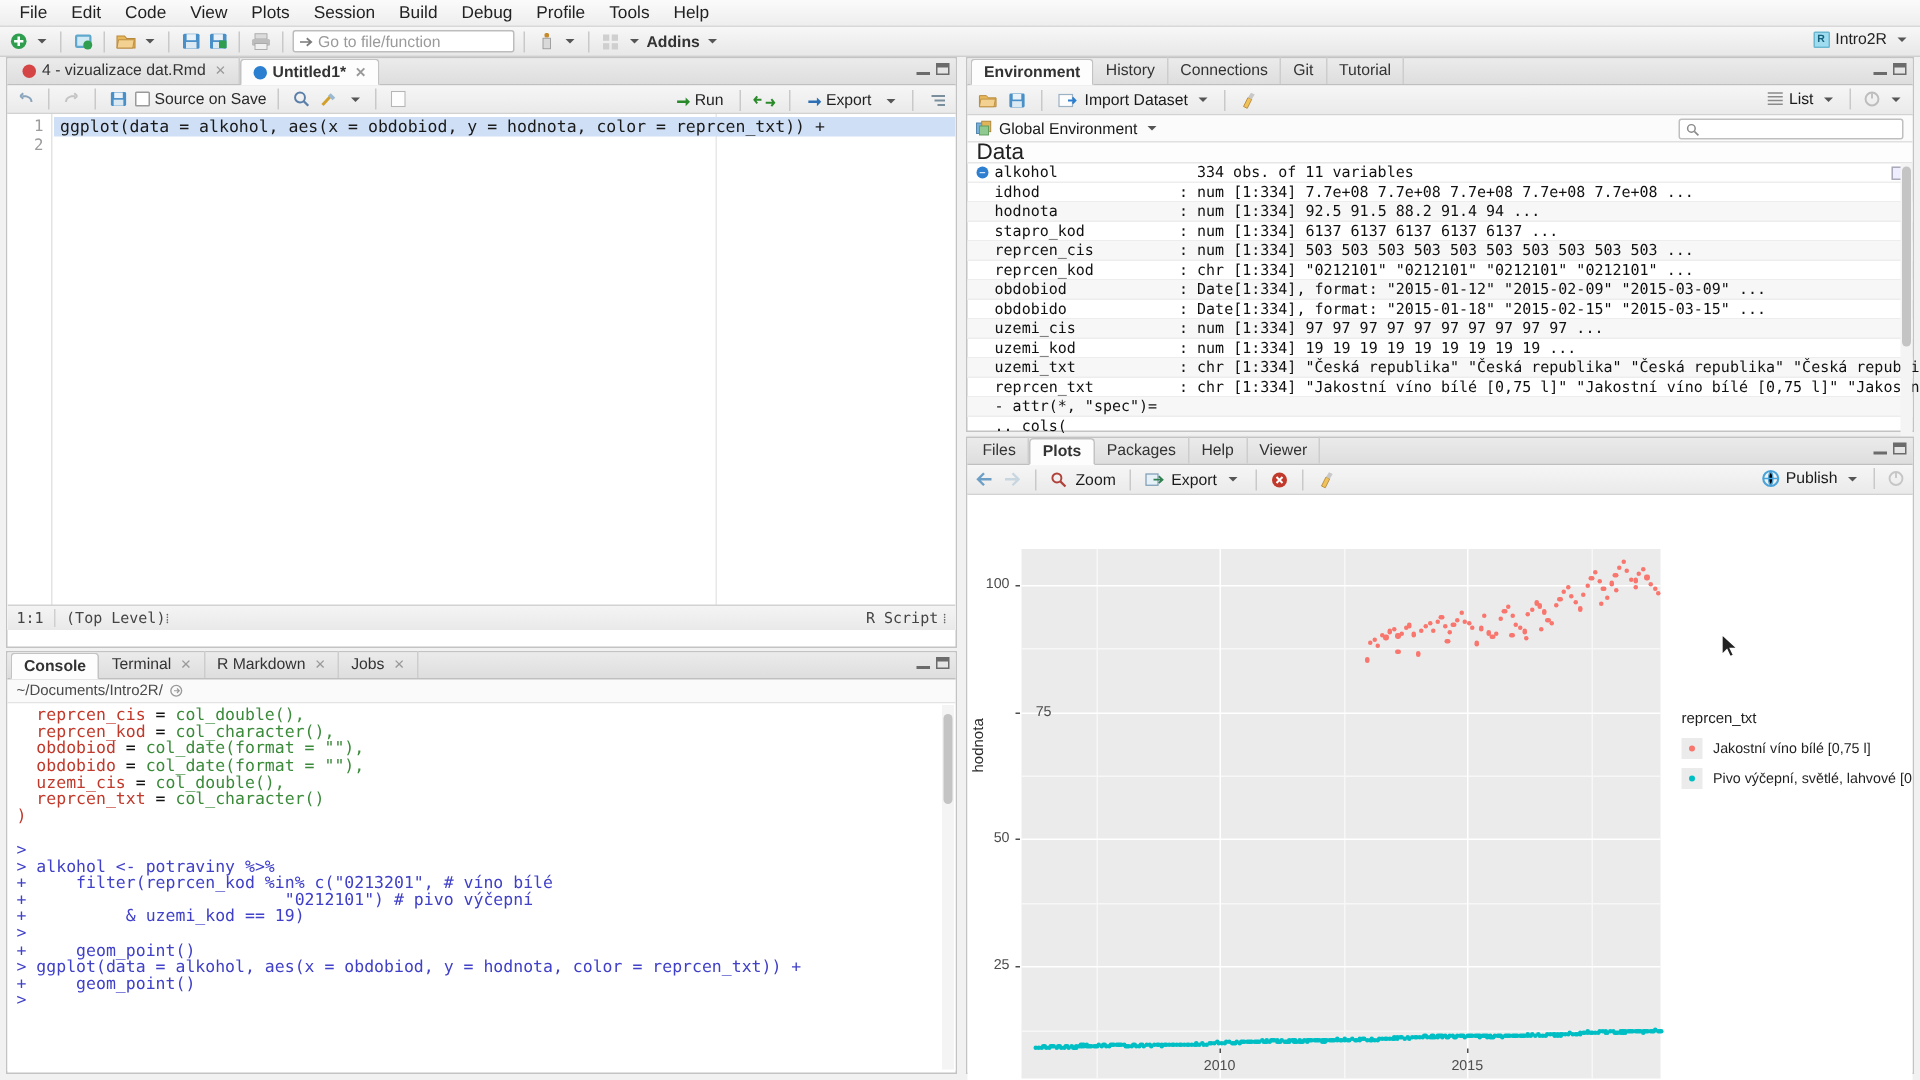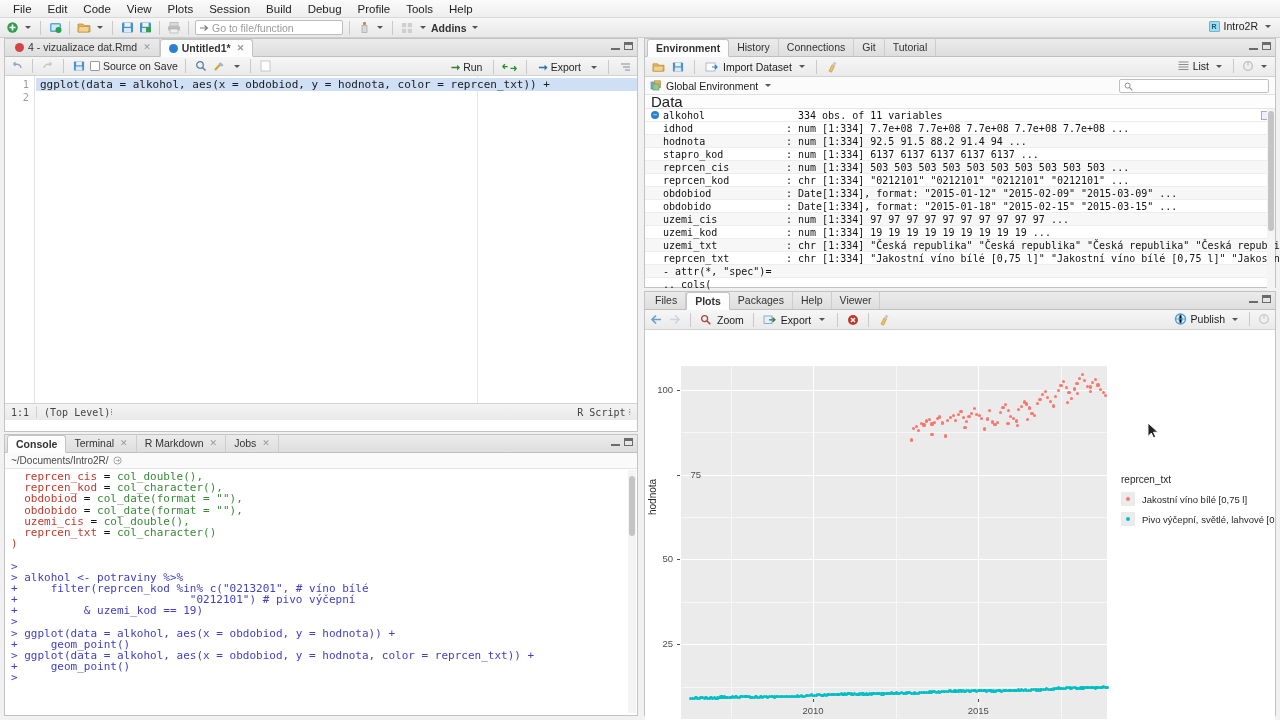--- a/index.html
+++ b/index.html
@@ -594,21 +594,20 @@
           <div class="cline"><span class="c-red">  uzemi_cis</span><span class="c-black"> = </span><span class="c-green">col_double(),</span></div>
           <div class="cline"><span class="c-red">  reprcen_txt</span><span class="c-black"> = </span><span class="c-green">col_character()</span></div>
           <div class="cline c-red">)</div>
           <div class="cline c-black"></div>
           <div class="cline c-navy">&gt; </div>
           <div class="cline c-navy">&gt; alkohol &lt;- potraviny %&gt;%</div>
           <div class="cline c-navy">+     filter(reprcen_kod %in% c("0213201", # víno bílé</div>
           <div class="cline c-navy">+                          "0212101") # pivo výčepní</div>
           <div class="cline c-navy">+          &amp; uzemi_kod == 19)</div>
           <div class="cline c-navy">&gt; </div>
-          <div class="cline c-navy">&gt; ggplot(data = alkohol, aes(x = obdobiod, y = hodnota)) +</div>
           <div class="cline c-navy">+     geom_point()</div>
           <div class="cline c-navy">&gt; ggplot(data = alkohol, aes(x = obdobiod, y = hodnota, color = reprcen_txt)) +</div>
           <div class="cline c-navy">+     geom_point()</div>
           <div class="cline c-navy">&gt; </div>
         </div>
       <div class="scroll-v">
         <div class="scroll-thumb" style="top:6px;height:60px"></div>
       </div>
     </div>
   </div>

